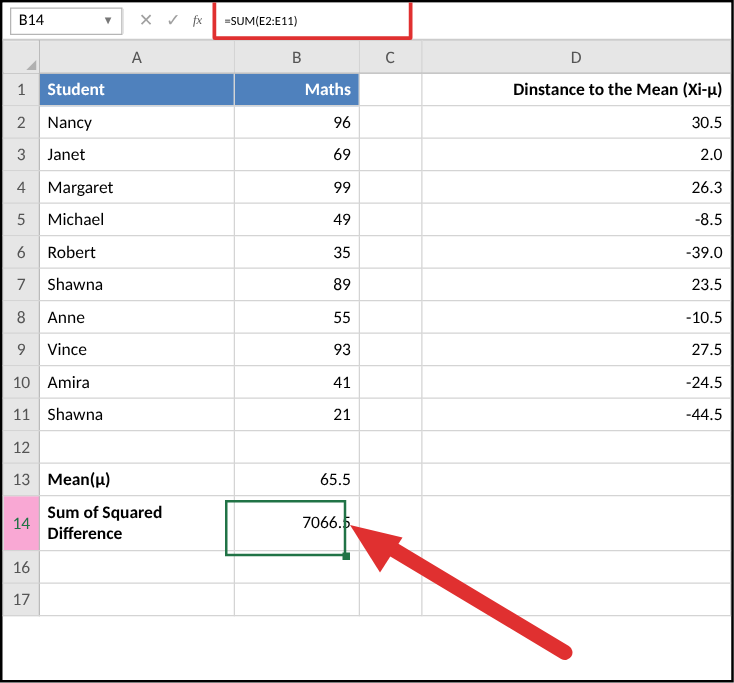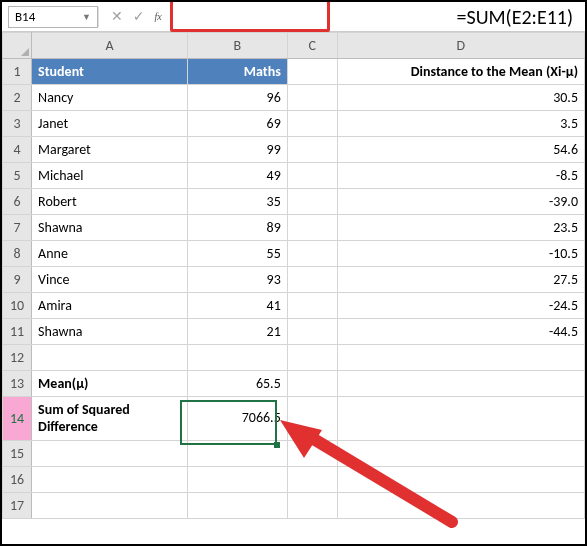--- a/index.html
+++ b/index.html
@@ -52,23 +52,22 @@
   }
   .fb-sep {
     width: 1px; height: 20px; background: #ddd;
   }
   .formula-input {
     flex: 1;
     height: 22px;
     padding: 0 6px;
     display: flex;
     align-items: center;
-    font-size: 20px;
+    font-size: 10px;
     position: relative;
-    justify-content: flex-end;
   }
   .formula-highlight {
     position: absolute;
     left: -4px;
     top: -8px;
     width: 160px;
     height: 34px;
     border: 3px solid #e03030;
     border-radius: 2px;
     pointer-events: none;
@@ -229,36 +228,36 @@
     <td>
             <div class="cell">Janet</div>
           </td>
     <td class="align-right">
             <div class="cell">69</div>
           </td>
     <td>
             <div class="cell"></div>
           </td>
     <td class="align-right">
-            <div class="cell">3.5</div>
+            <div class="cell">2.0</div>
           </td>
         </tr>
   <tr>
           <th class="row-head">4</th>
     <td>
             <div class="cell">Margaret</div>
           </td>
     <td class="align-right">
             <div class="cell">99</div>
           </td>
     <td>
             <div class="cell"></div>
           </td>
     <td class="align-right">
-            <div class="cell">54.6</div>
+            <div class="cell">26.3</div>
           </td>
         </tr>
   <tr>
           <th class="row-head">5</th>
     <td>
             <div class="cell">Michael</div>
           </td>
     <td class="align-right">
             <div class="cell">49</div>
           </td>
@@ -398,35 +397,20 @@
             <div class="cell">7066.5</div>
           </td>
     <td>
             <div class="cell"></div>
           </td>
     <td>
             <div class="cell"></div>
           </td>
         </tr>
   <tr>
-          <th class="row-head">15</th>
-    <td>
-            <div class="cell"></div>
-          </td>
-    <td>
-            <div class="cell"></div>
-          </td>
-    <td>
-            <div class="cell"></div>
-          </td>
-    <td>
-            <div class="cell"></div>
-          </td>
-        </tr>
-  <tr>
           <th class="row-head">16</th>
     <td>
             <div class="cell"></div>
           </td>
     <td>
             <div class="cell"></div>
           </td>
     <td>
             <div class="cell"></div>
           </td>

